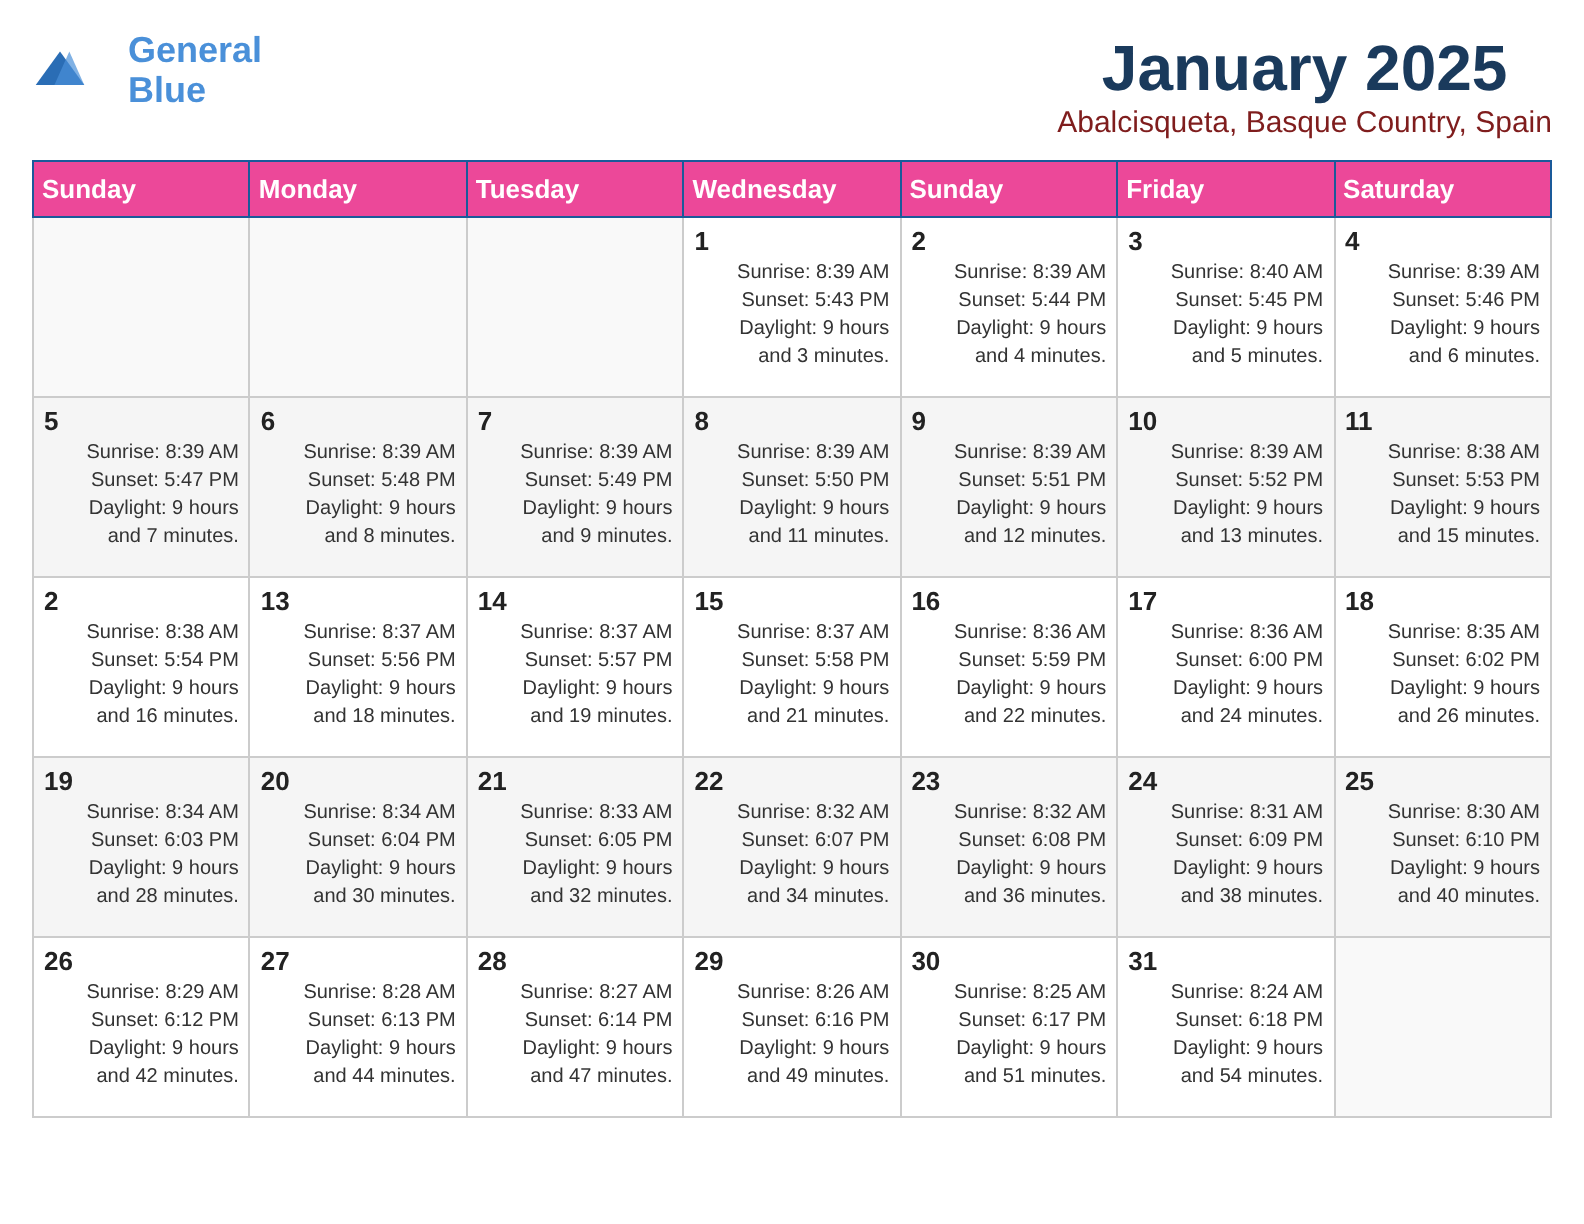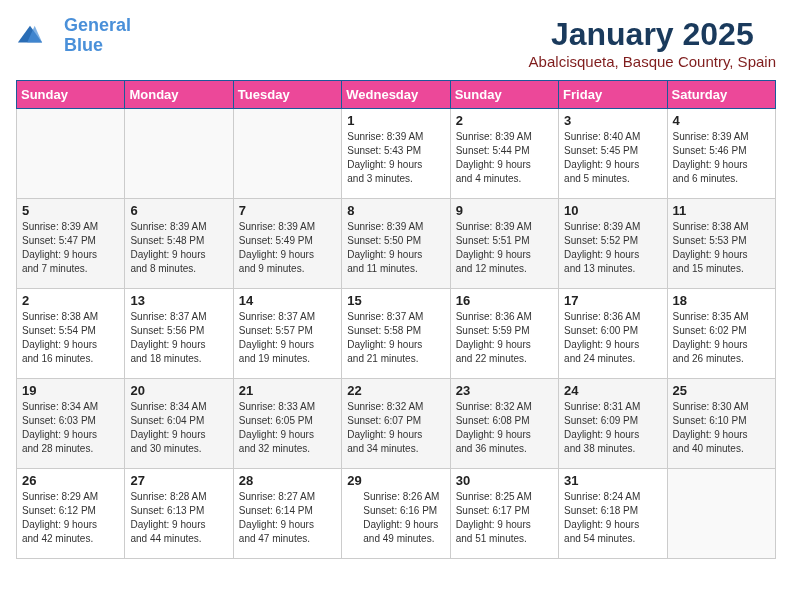--- a/index.html
+++ b/index.html
@@ -77,20 +77,21 @@
       font-size: 13px;
       font-weight: bold;
       color: #222;
       display: block;
       margin-bottom: 2px;
     }
     .day-info {
       font-size: 10px;
       color: #333;
       line-height: 1.4;
+      text-align: right;
     }
     td.empty {
       background: #f9f9f9;
     }
   </style>
 </head>
 <body>
 
 <div class="header">
   <div class="logo">

